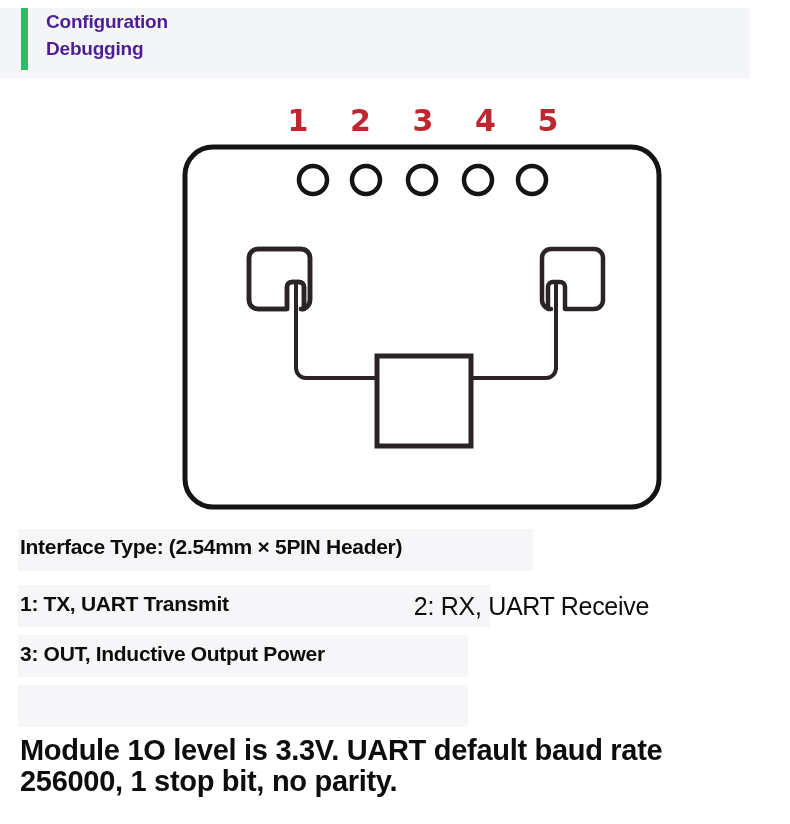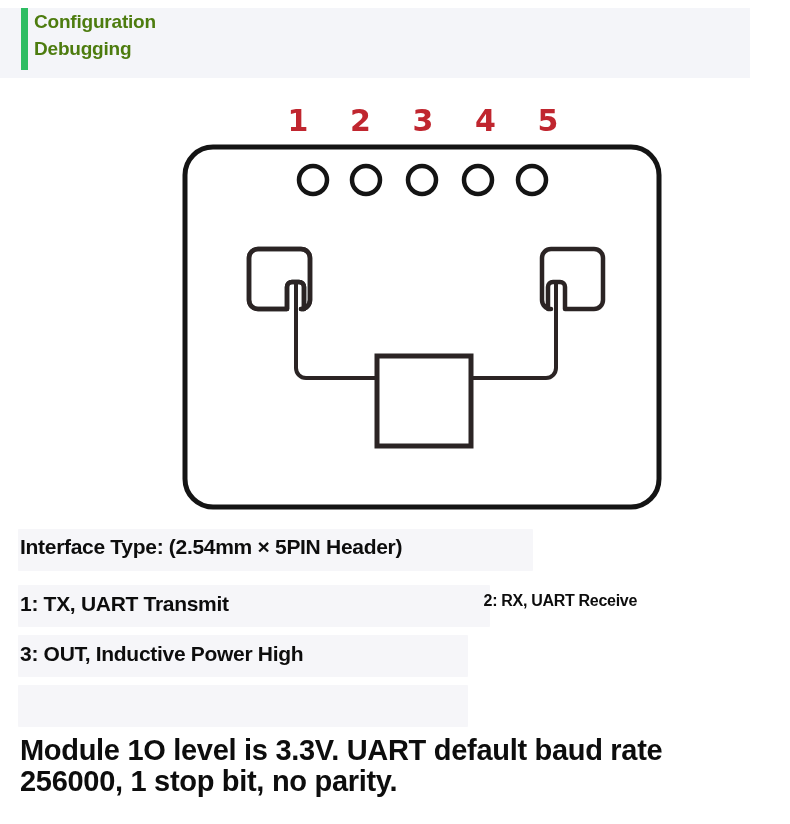--- a/index.html
+++ b/index.html
@@ -28,28 +28,28 @@
   .header-accent {
     position: absolute;
     left: 21px;
     top: 8px;
     width: 7px;
     height: 62px;
     background: #2ebd63;
   }
   .header-title {
     position: absolute;
-    left: 34px;
+    left: 46px;
     top: 8px;
     width: 400px;
     font-size: 19px;
     font-weight: bold;
     line-height: 27px;
     letter-spacing: -0.2px;
-    color: #4d7c0f;
+    color: #4c1d95;
     white-space: pre-line;
   }
 
   
   .pin-numbers {
     position: absolute;
     left: 283px;
     top: 104px;
     width: 280px;
     height: 38px;
@@ -117,24 +117,24 @@
     position: absolute;
     left: 20px;
     top: 7px;
     font-size: 21px;
     font-weight: bold;
     letter-spacing: -0.3px;
     white-space: nowrap;
   }
   .pin-desc-right {
     position: absolute;
-    right: 30px;
+    right: 18px;
     top: 7px;
-    font-size: 16px;
-    font-weight: bold;
+    font-size: 25px;
+    font-weight: normal;
     letter-spacing: -0.3px;
     white-space: nowrap;
   }
   .note-block {
     position: absolute;
     left: 20px;
     top: 735px;
     width: 740px;
     font-size: 29px;
     font-weight: bold;
@@ -204,21 +204,21 @@
 </div>
 
 <div class="pin-rows">
   <div class="pin-row">
     <div class="spec-hl" style="left:18px; top:0px; width:472px; height:42px;"></div>
     <div class="pin-desc-left">1: TX, UART Transmit</div>
     <div class="pin-desc-right">2: RX, UART Receive</div>
   </div>
   <div class="pin-row">
     <div class="spec-hl" style="left:18px; top:0px; width:450px; height:42px;"></div>
-    <div class="pin-desc-left">3: OUT, Inductive Power High</div>
+    <div class="pin-desc-left">3: OUT, Inductive Output Power</div>
   </div>
   <div class="pin-row">
     <div class="spec-hl" style="left:18px; top:0px; width:450px; height:42px;"></div>
     <div class="pin-desc-right"></div>
   </div>
 </div>
 
 <div class="note-block">Module 1O level is 3.3V. UART default baud rate 256000, 1 stop bit, no parity.</div>
 
 </body></html>

